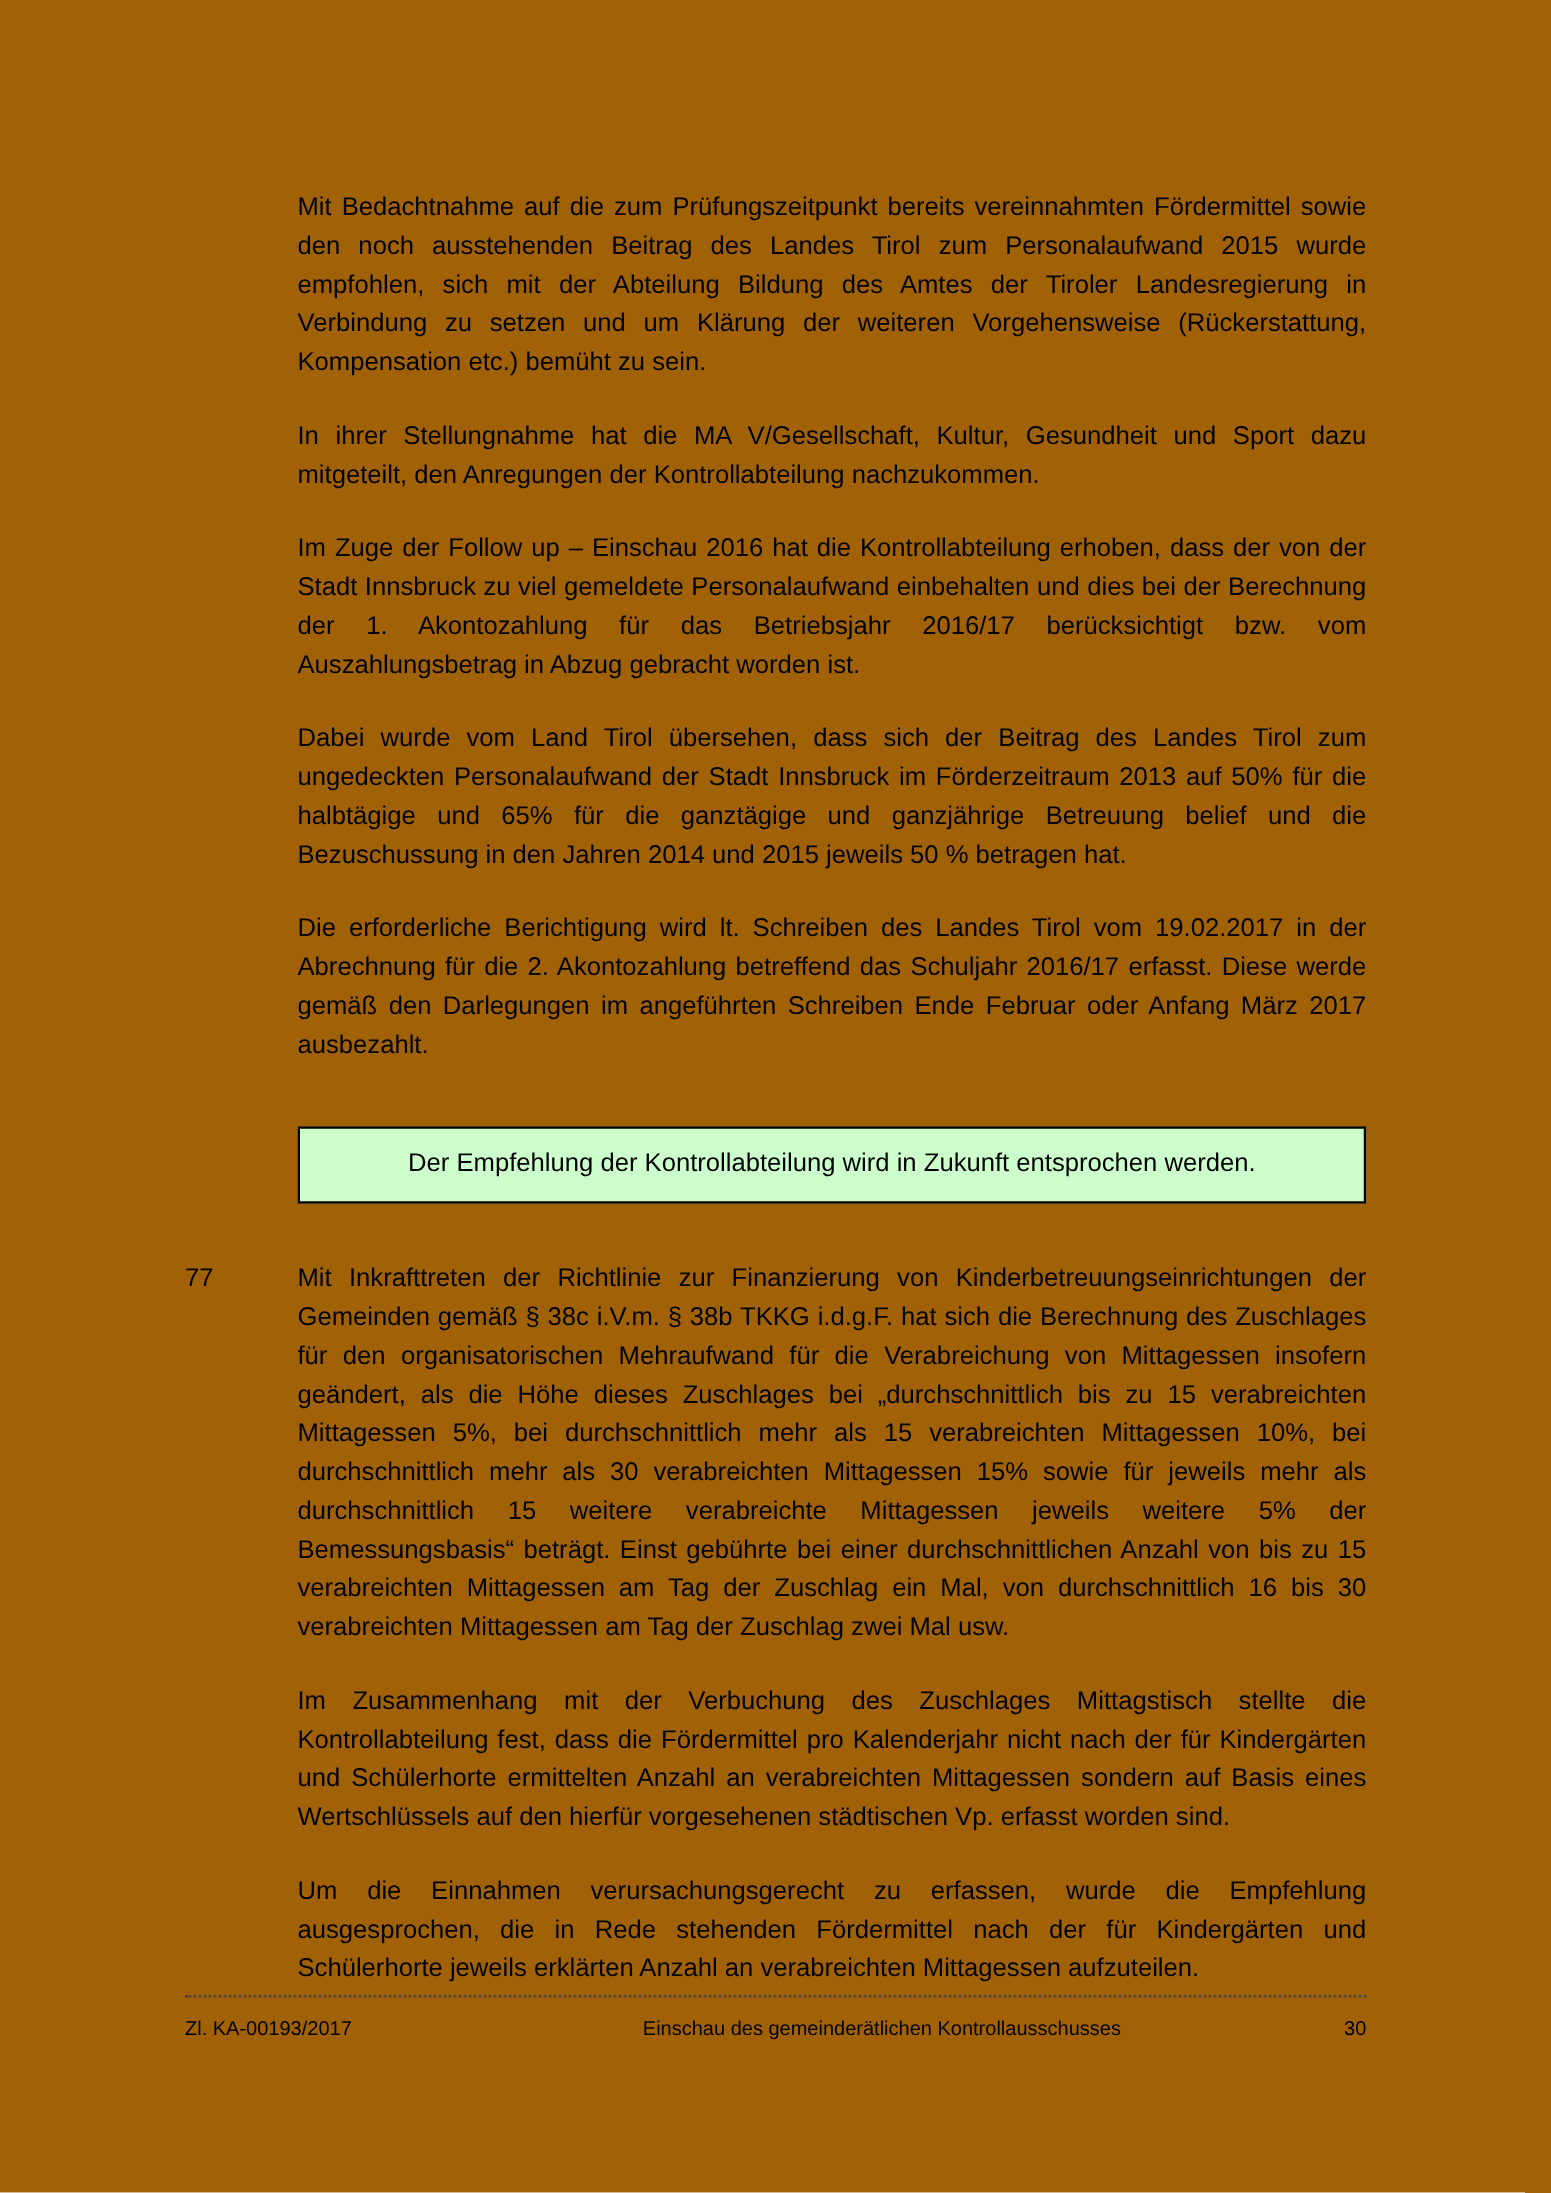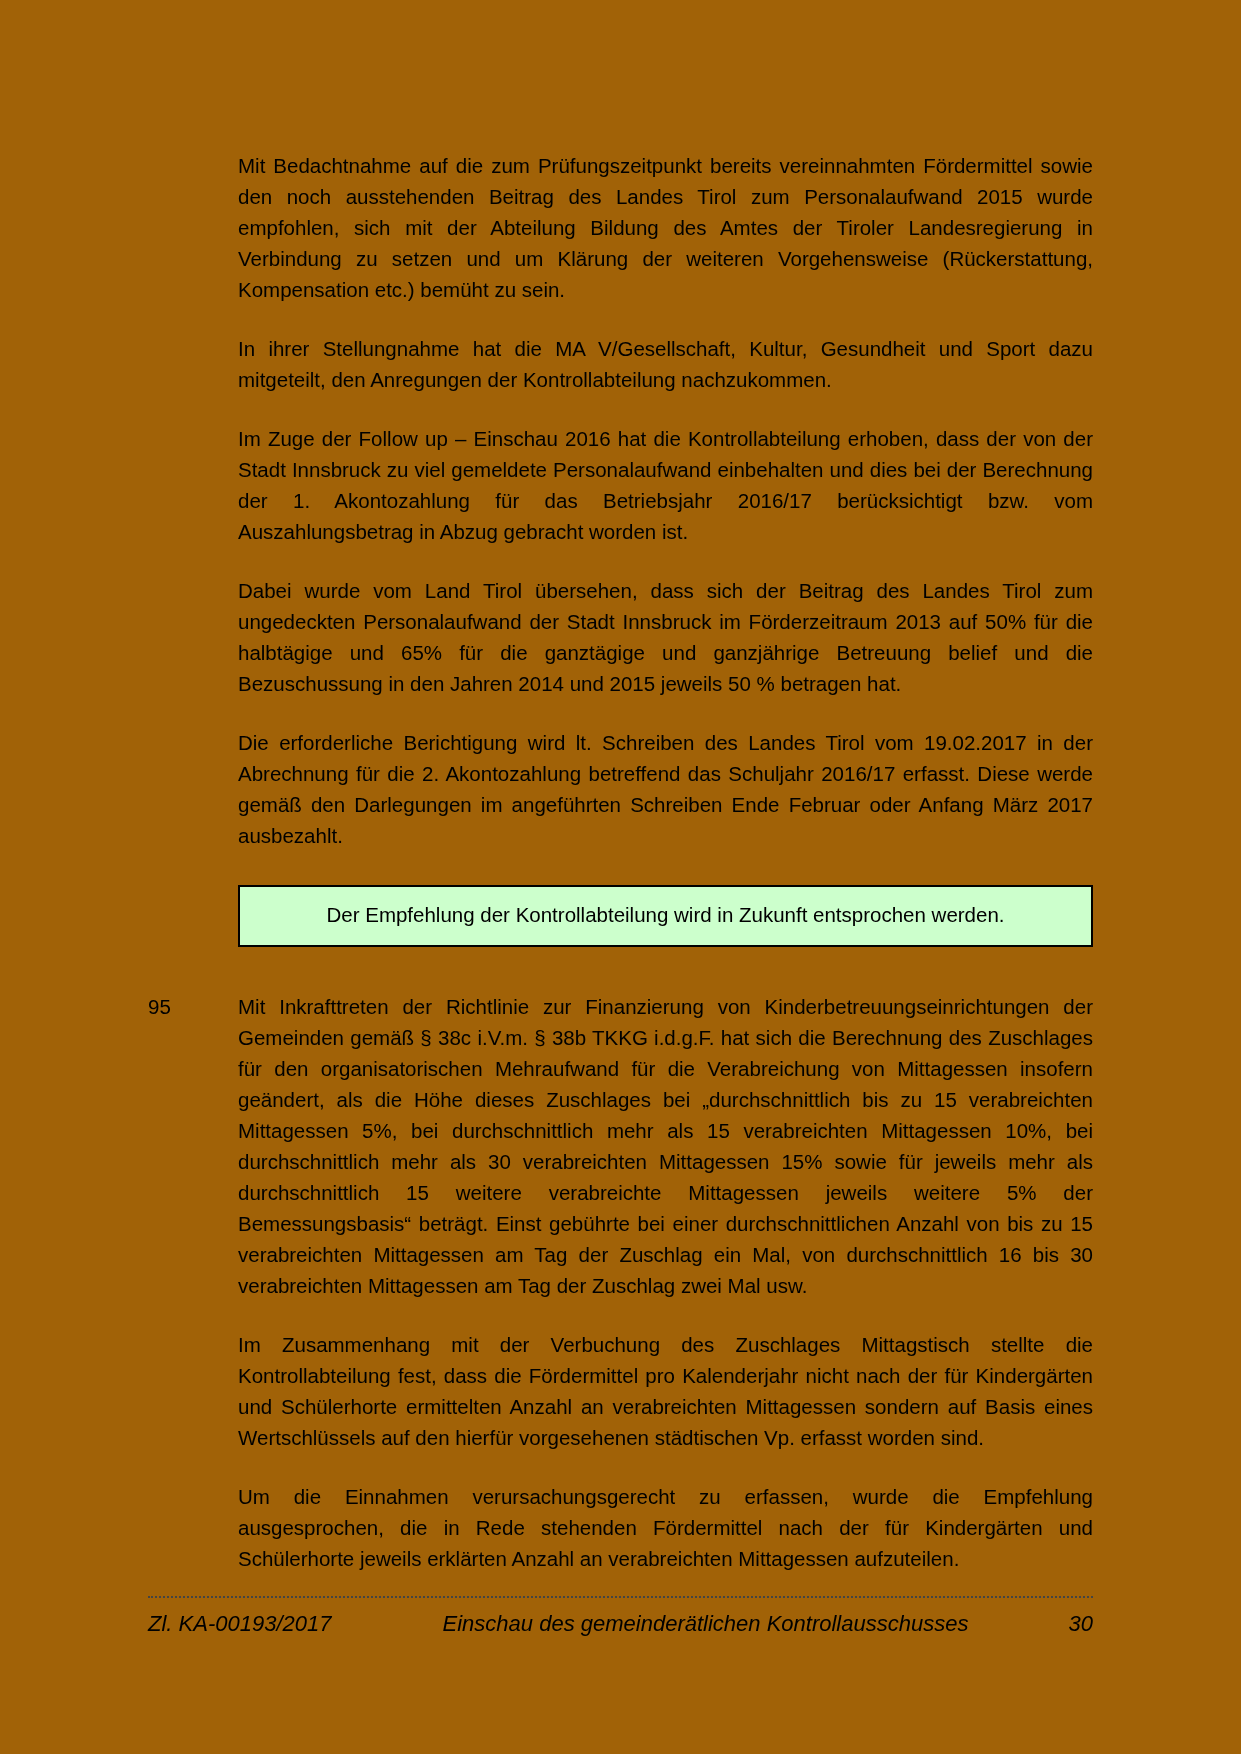--- a/index.html
+++ b/index.html
@@ -42,21 +42,21 @@
     flex: 1 1 auto;
     font-size: 20.5px;
     line-height: 31px;
     text-align: justify;
     text-justify: inter-word;
     hyphens: manual;
   }
   .callout-row {
     display: flex;
     align-items: flex-start;
-    margin-top: 34px;
+    margin-top: 50px;
     margin-bottom: 44px;
   }
   .callout {
     flex: 1 1 auto;
     border: 2px solid #000000;
     background: #ccffcc;
     padding: 14px 18px 16px 18px;
     font-size: 20.5px;
     line-height: 28px;
     text-align: center;
@@ -70,23 +70,22 @@
   }
   .footer-rule {
     border-top: 2px dotted #444;
     width: 100%;
     height: 0;
     margin-bottom: 14px;
   }
   .footer-line {
     display: flex;
     align-items: flex-start;
-    font-size: 22px;
+    font-size: 16px;
     line-height: 24px;
-    font-style: italic;
   }
   .footer-left {
     flex: 0 0 auto;
     width: 290px;
   }
   .footer-center {
     flex: 1 1 auto;
     text-align: center;
   }
   .footer-right {
@@ -126,21 +125,21 @@
       <div class="marginnum"></div>
       <div class="para-body">Die erforderliche Berichtigung wird lt. Schreiben des Landes Tirol vom 19.02.2017 in der Abrechnung für die 2. Akontozahlung betreffend das Schuljahr 2016/17 erfasst. Diese werde gemäß den Darlegungen im angeführten Schreiben Ende Februar oder Anfang März 2017 ausbezahlt.</div>
     </div>
 
     <div class="callout-row">
       <div class="marginnum"></div>
       <div class="callout">Der Empfehlung der Kontrollabteilung wird in Zukunft entsprochen werden.</div>
     </div>
 
     <div class="para-row">
-      <div class="marginnum">95</div>
+      <div class="marginnum">77</div>
       <div class="para-body">Mit Inkrafttreten der Richtlinie zur Finanzierung von Kinderbetreuungseinrichtungen der Gemeinden gemäß § 38c i.V.m. § 38b TKKG i.d.g.F. hat sich die Berechnung des Zuschlages für den organisatorischen Mehraufwand für die Verabreichung von Mittagessen insofern geändert, als die Höhe dieses Zuschlages bei „durchschnittlich bis zu 15 verabreichten Mittagessen 5%, bei durchschnittlich mehr als 15 verabreichten Mittagessen 10%, bei durchschnittlich mehr als 30 verabreichten Mittagessen 15% sowie für jeweils mehr als durchschnittlich 15 weitere verabreichte Mittagessen jeweils weitere 5% der Bemessungsbasis“ beträgt. Einst gebührte bei einer durchschnittlichen Anzahl von bis zu 15 verabreichten Mittagessen am Tag der Zuschlag ein Mal, von durchschnittlich 16 bis 30 verabreichten Mittagessen am Tag der Zuschlag zwei Mal usw.</div>
     </div>
 
     <div class="para-row">
       <div class="marginnum"></div>
       <div class="para-body">Im Zusammenhang mit der Verbuchung des Zuschlages Mittagstisch stellte die Kontrollabteilung fest, dass die Fördermittel pro Kalenderjahr nicht nach der für Kindergärten und Schülerhorte ermittelten Anzahl an verabreichten Mittagessen sondern auf Basis eines Wertschlüssels auf den hierfür vorgesehenen städtischen Vp. erfasst worden sind.</div>
     </div>
 
     <div class="para-row">
       <div class="marginnum"></div>

